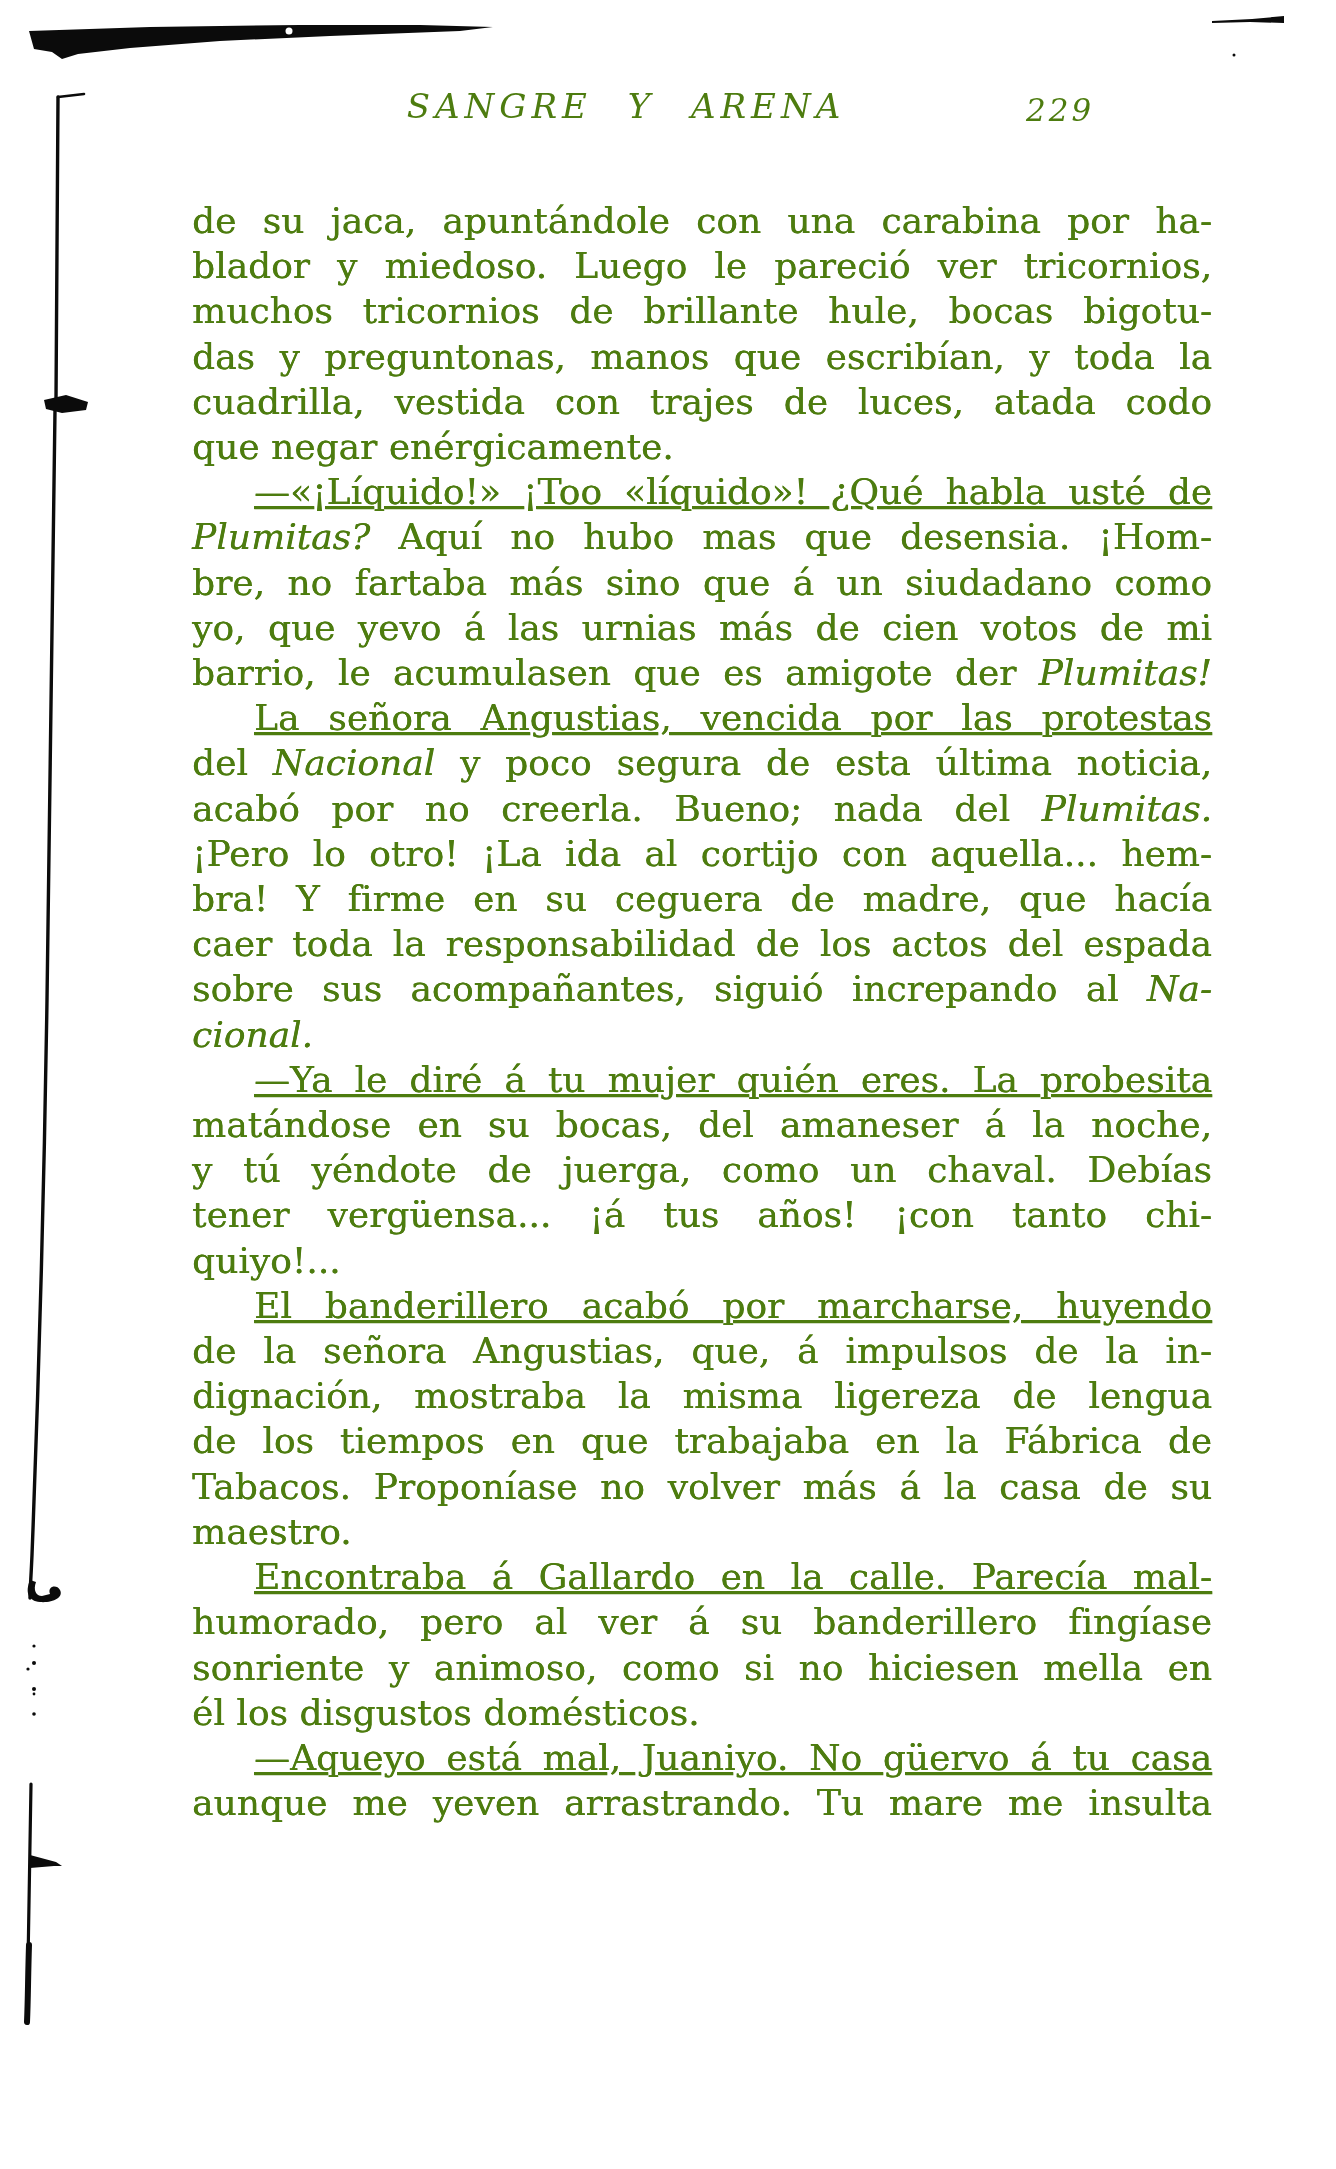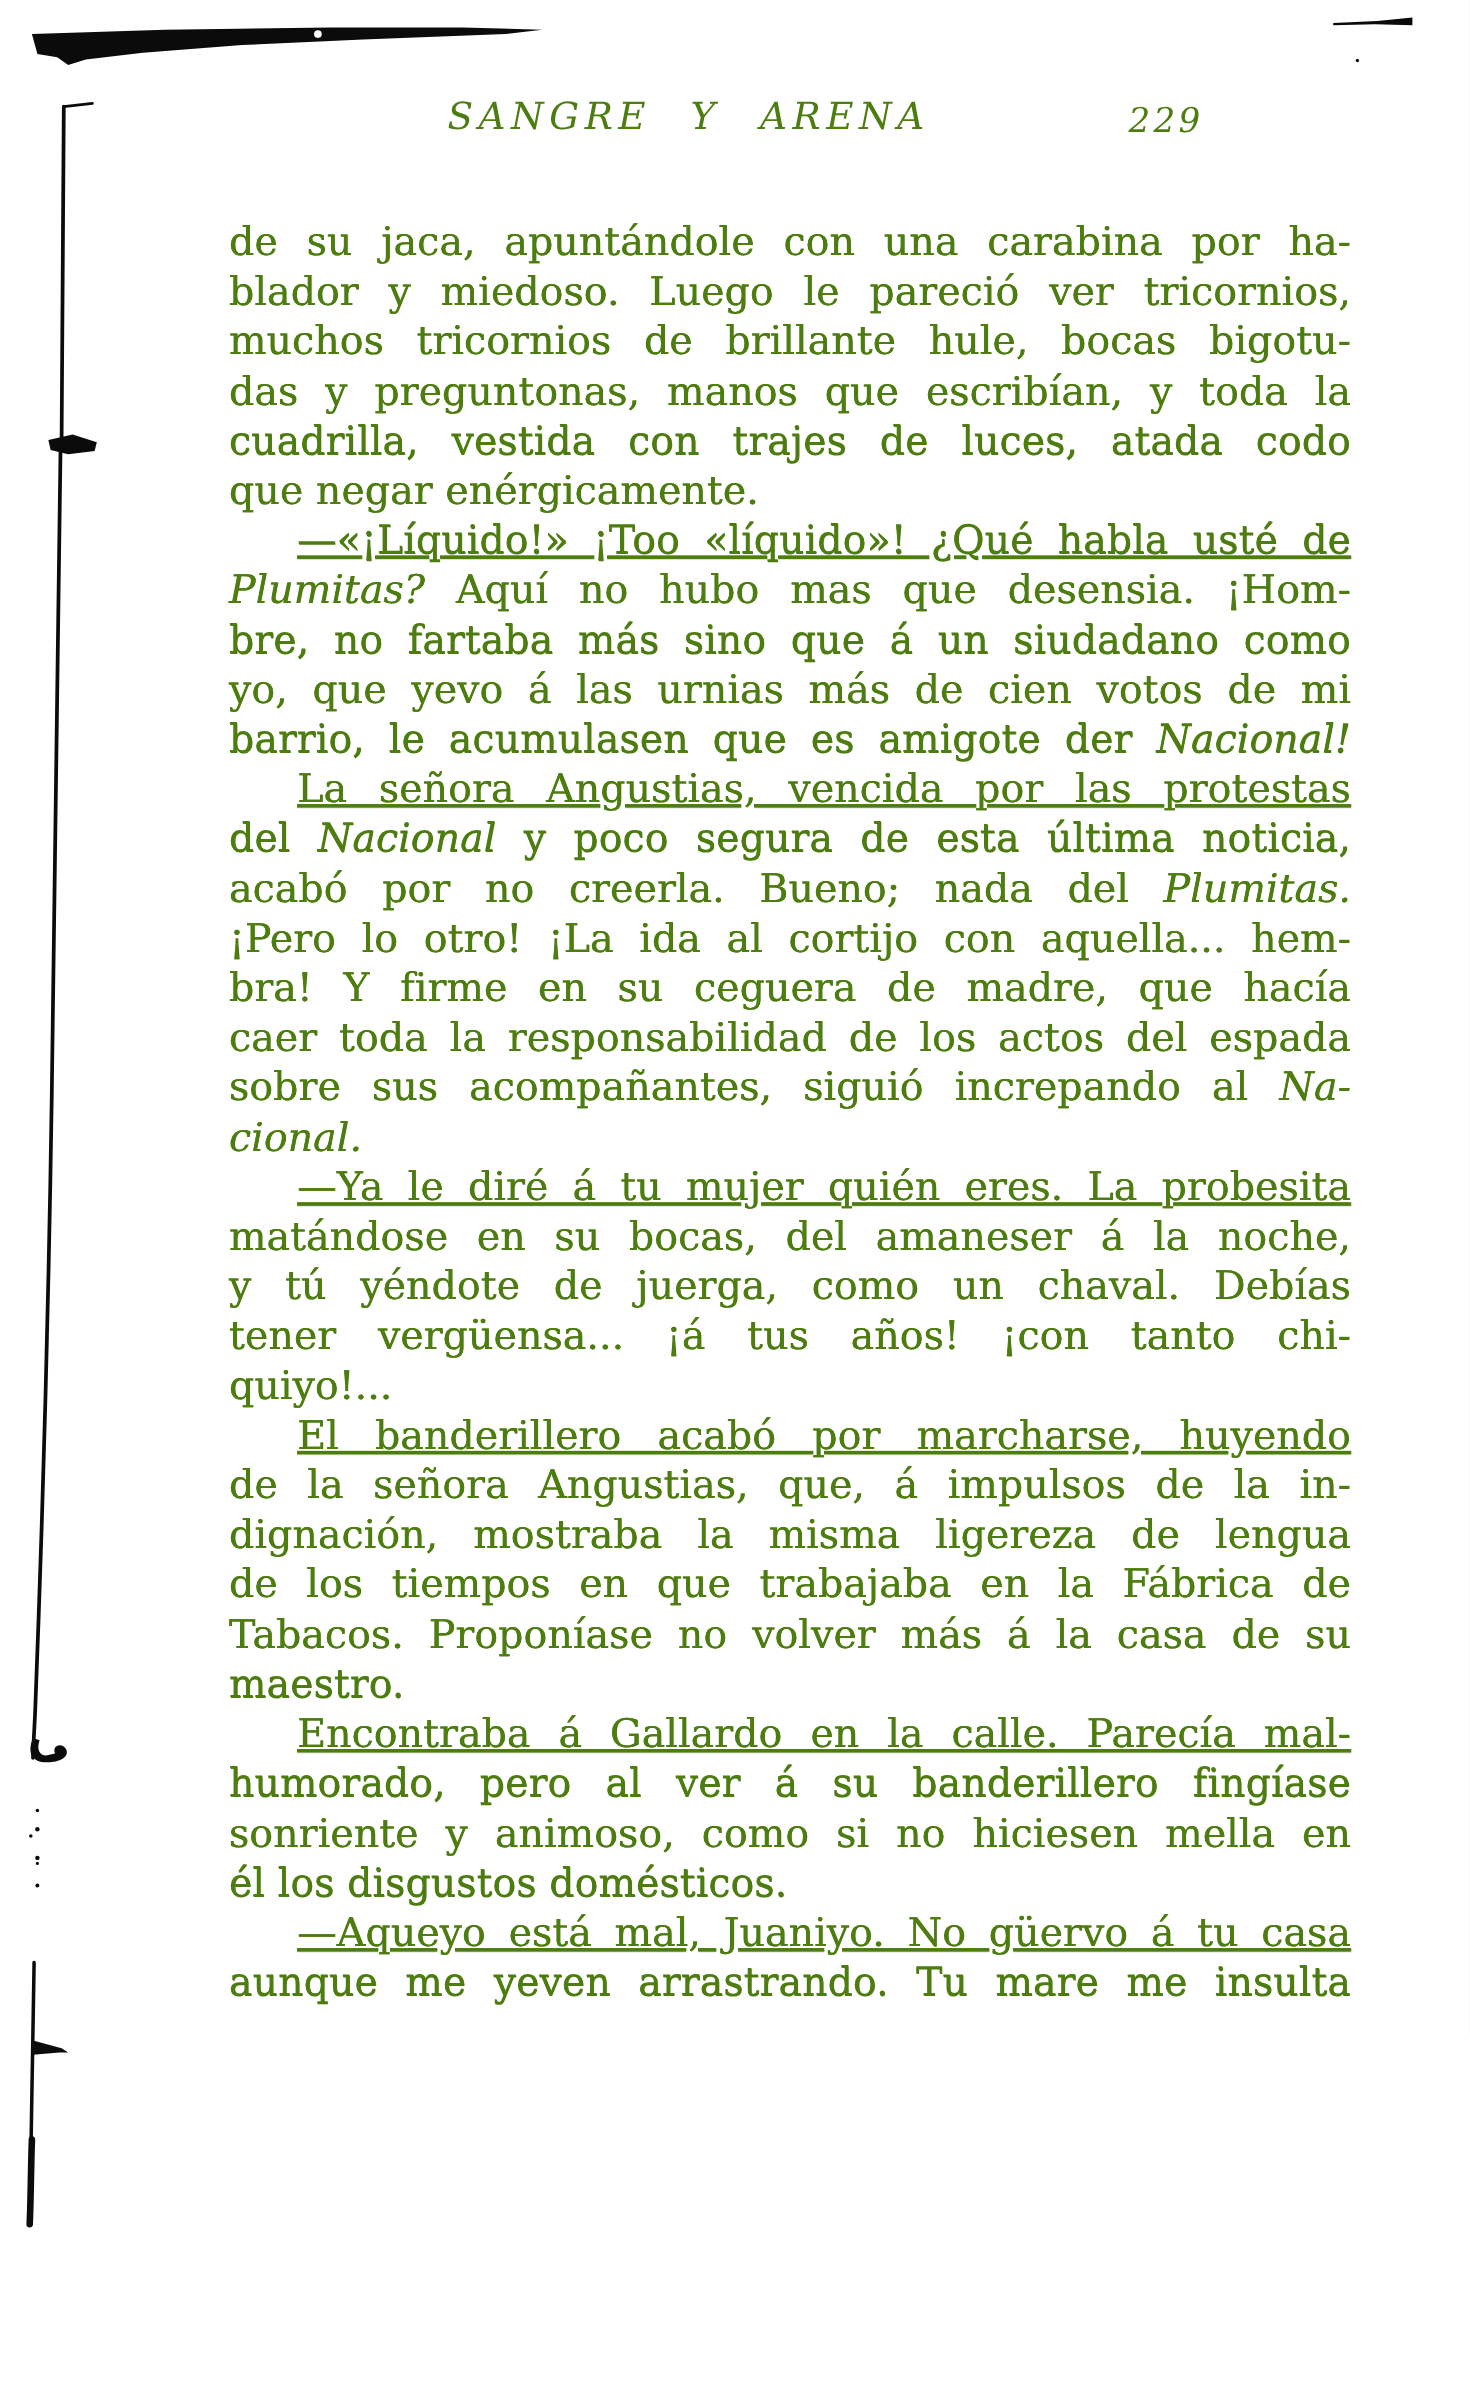--- a/index.html
+++ b/index.html
@@ -14,21 +14,21 @@
     position:absolute;top:86px;left:196px;width:860px;
     text-align:center;font-style:italic;font-size:34px;line-height:40px;
     letter-spacing:5px;word-spacing:20px;white-space:nowrap;
   }
   .page-number{
     position:absolute;top:90px;left:1026px;width:190px;
     text-align:left;font-style:italic;font-size:31px;line-height:40px;
     letter-spacing:3px;
   }
   .text-block{
-    position:absolute;left:208px;top:198px;width:1020px;
+    position:absolute;left:192px;top:198px;width:1020px;
     font-size:36px;line-height:45.2px;
     text-shadow:0.35px 0.25px 0 currentColor;
   }
   .line{
     text-align:justify;
     text-align-last:justify;
     text-justify:inter-word;
   }
   .line.nojust{text-align-last:left;}
   .line.indent{padding-left:62px;text-decoration:underline;}
@@ -83,21 +83,21 @@
       <div class="line"><span>de su jaca, apuntándole con una carabina por ha-</span></div>
       <div class="line"><span>blador y miedoso. Luego le pareció ver tricornios,</span></div>
       <div class="line"><span>muchos tricornios de brillante hule, bocas bigotu-</span></div>
       <div class="line"><span>das y preguntonas, manos que escribían, y toda la</span></div>
       <div class="line"><span>cuadrilla, vestida con trajes de luces, atada codo</span></div>
       <div class="line nojust"><span>que negar enérgicamente.</span></div>
       <div class="line indent"><span>—«¡Líquido!» ¡Too «líquido»! ¿Qué habla usté de</span></div>
       <div class="line"><span class="it">Plumitas?</span><span> Aquí no hubo mas que desensia. ¡Hom-</span></div>
       <div class="line"><span>bre, no fartaba más sino que á un siudadano como</span></div>
       <div class="line"><span>yo, que yevo á las urnias más de cien votos de mi</span></div>
-      <div class="line"><span>barrio, le acumulasen que es amigote der </span><span class="it">Nacional!</span></div>
+      <div class="line"><span>barrio, le acumulasen que es amigote der </span><span class="it">Plumitas!</span></div>
       <div class="line indent"><span>La señora Angustias, vencida por las protestas</span></div>
       <div class="line"><span>del </span><span class="it">Nacional</span><span> y poco segura de esta última noticia,</span></div>
       <div class="line"><span>acabó por no creerla. Bueno; nada del </span><span class="it">Plumitas.</span></div>
       <div class="line"><span>¡Pero lo otro! ¡La ida al cortijo con aquella... hem-</span></div>
       <div class="line"><span>bra! Y firme en su ceguera de madre, que hacía</span></div>
       <div class="line"><span>caer toda la responsabilidad de los actos del espada</span></div>
       <div class="line"><span>sobre sus acompañantes, siguió increpando al </span><span class="it">Na-</span></div>
       <div class="line nojust"><span class="it">cional.</span></div>
       <div class="line indent"><span>—Ya le diré á tu mujer quién eres. La probesita</span></div>
       <div class="line"><span>matándose en su bocas, del amaneser á la noche,</span></div>

